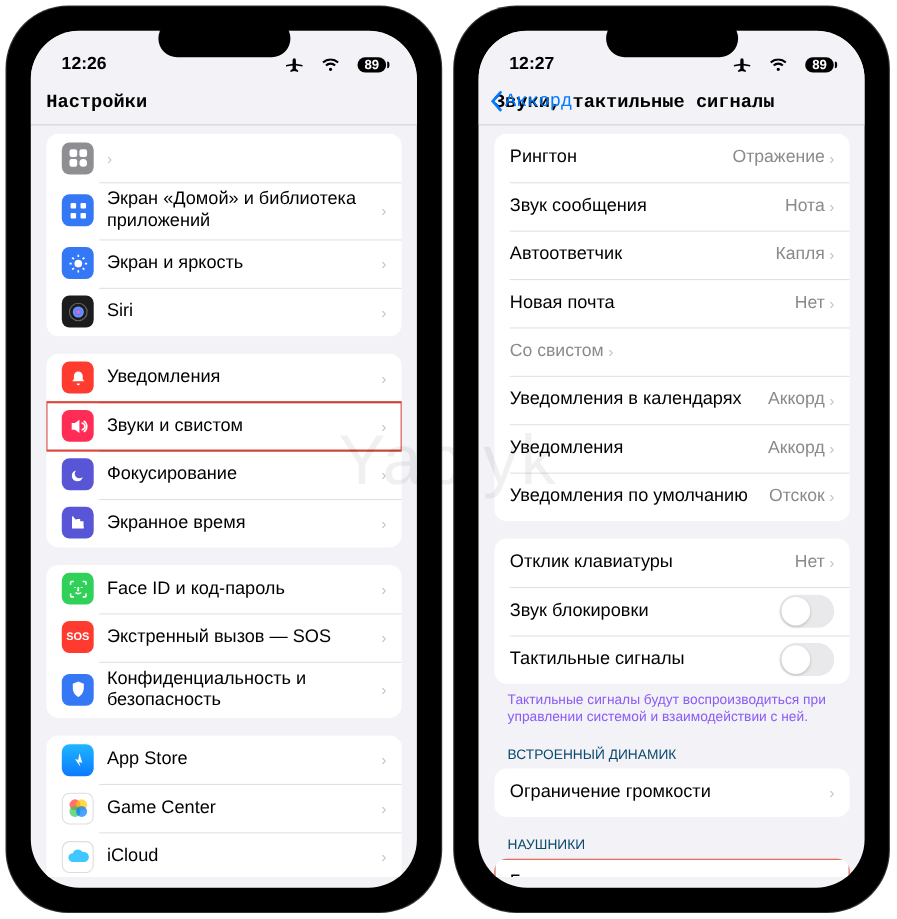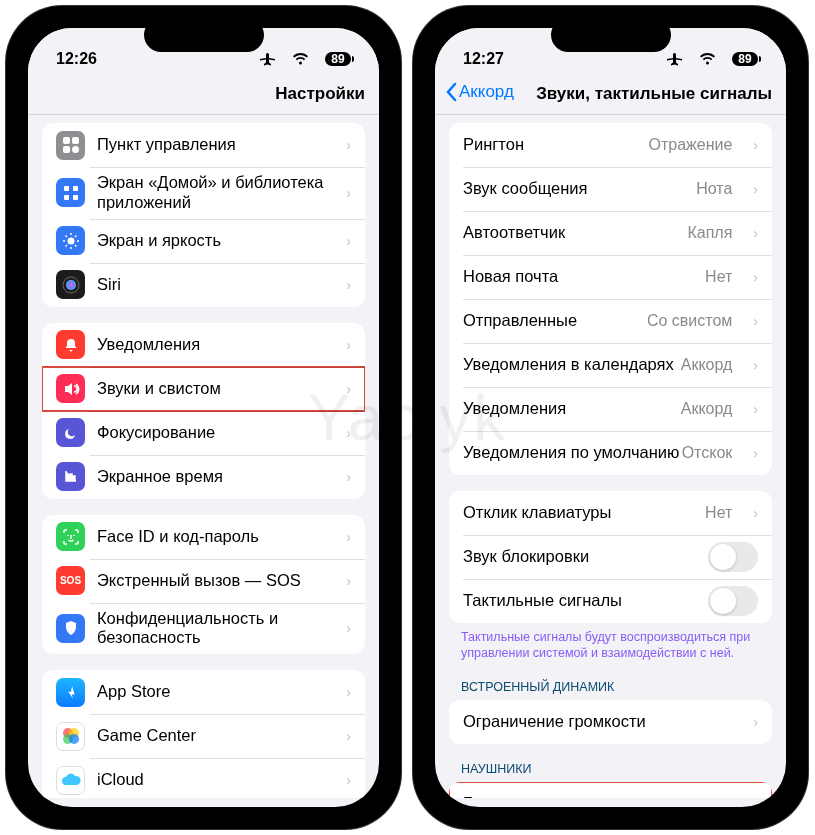--- a/index.html
+++ b/index.html
@@ -75,23 +75,24 @@
     right: -3px;
     top: 4px;
     width: 2px;
     height: 6px;
     background: #000;
     border-radius: 0 2px 2px 0;
   }
   .nav-bar {
     background: #f2f2f7;
     padding: 6px 14px 10px;
-    text-align: right;
+    text-align: left;
     position: relative;
     border-bottom: 0.5px solid rgba(0,0,0,0.12);
+    font-family: Liberation Mono, monospace;
   }
   .nav-title {
     font-size: 17px;
     font-weight: 600;
   }
   .nav-back {
     position: absolute;
     left: 10px;
     top: 4px;
     color: #007aff;
@@ -141,21 +142,21 @@
     flex-shrink: 0;
   }
   .row .label {
     flex: 1;
     font-size: 16.5px;
     line-height: 1.2;
   }
   .row .value {
     color: #8a8a8e;
     font-size: 16px;
-    margin-right: 21px;
+    margin-right: 4px;
   }
   .chevron {
     color: #c5c5c7;
     font-size: 14px;
   }
   .highlight-red {
     outline: 2px solid #d84b3e;
     outline-offset: -1px;
   }
   .toggle {
@@ -228,21 +229,20 @@
       <div class="group first">
         <div class="row">
           <div class="icon" style="background:#8e8e93">
             <svg width="18" height="18" viewBox="0 0 18 18">
                 <rect x="1" y="1" width="7" height="7" rx="2" fill="#fff"></rect>
                 <rect x="10" y="1" width="7" height="7" rx="2" fill="#fff"></rect>
                 <rect x="1" y="10" width="7" height="7" rx="2" fill="#fff"></rect>
                 <rect x="10" y="10" width="7" height="7" rx="3.5" fill="#fff"></rect>
               </svg>
           </div>
-          <div class="label">Пункт управления</div>
           <span class="chevron">›</span>
         </div>
         <div class="row">
           <div class="icon" style="background:#3478f6">
             <svg width="18" height="18" viewBox="0 0 18 18">
                 <rect x="2" y="2" width="5" height="5" rx="1" fill="#fff"></rect>
                 <rect x="11" y="2" width="5" height="5" rx="1" fill="#fff"></rect>
                 <rect x="2" y="11" width="5" height="5" rx="1" fill="#fff"></rect>
                 <rect x="11" y="11" width="5" height="5" rx="1" fill="#fff"></rect>
               </svg>
@@ -445,21 +445,20 @@
           <div class="label">Автоответчик</div>
           <div class="value">Капля</div>
           <span class="chevron">›</span>
         </div>
         <div class="row noicon">
           <div class="label">Новая почта</div>
           <div class="value">Нет</div>
           <span class="chevron">›</span>
         </div>
         <div class="row noicon">
-          <div class="label">Отправленные</div>
           <div class="value">Со свистом</div>
           <span class="chevron">›</span>
         </div>
         <div class="row noicon">
           <div class="label">Уведомления в календарях</div>
           <div class="value">Аккорд</div>
           <span class="chevron">›</span>
         </div>
         <div class="row noicon">
           <div class="label">Уведомления</div>

